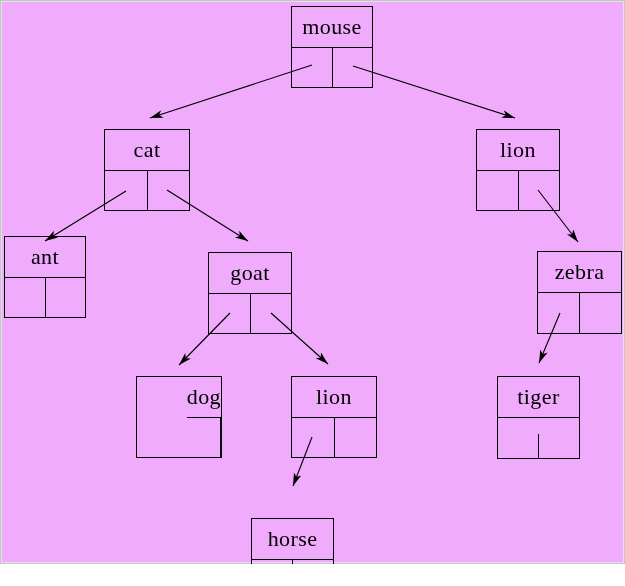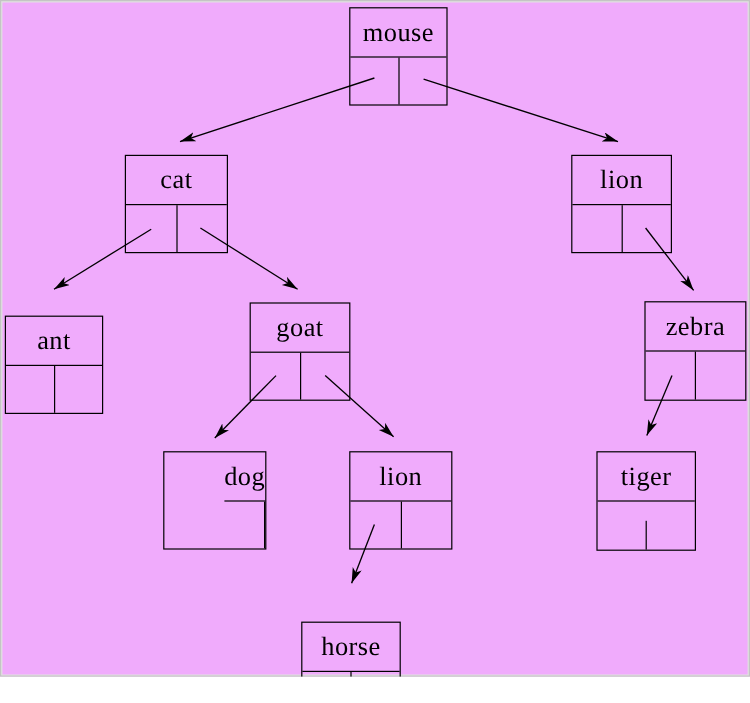--- a/index.html
+++ b/index.html
@@ -98,21 +98,21 @@
           <div class="cell cell-right"></div>
         </div>
       </div>
       <div class="node" style="left: 476px; top: 129px; width: 84px; height: 82px;">
         <div class="node-label">lion</div>
         <div class="node-cells">
           <div class="cell"></div>
           <div class="cell cell-right"></div>
         </div>
       </div>
-      <div class="node" style="left: 4px; top: 263px; width: 82px; height: 82px;">
+      <div class="node" style="left: 4px; top: 236px; width: 82px; height: 82px;">
         <div class="node-label">ant</div>
         <div class="node-cells">
           <div class="cell"></div>
           <div class="cell cell-right"></div>
         </div>
       </div>
       <div class="node" style="left: 208px; top: 252px; width: 84px; height: 82px;">
         <div class="node-label">goat</div>
         <div class="node-cells">
           <div class="cell"></div>

